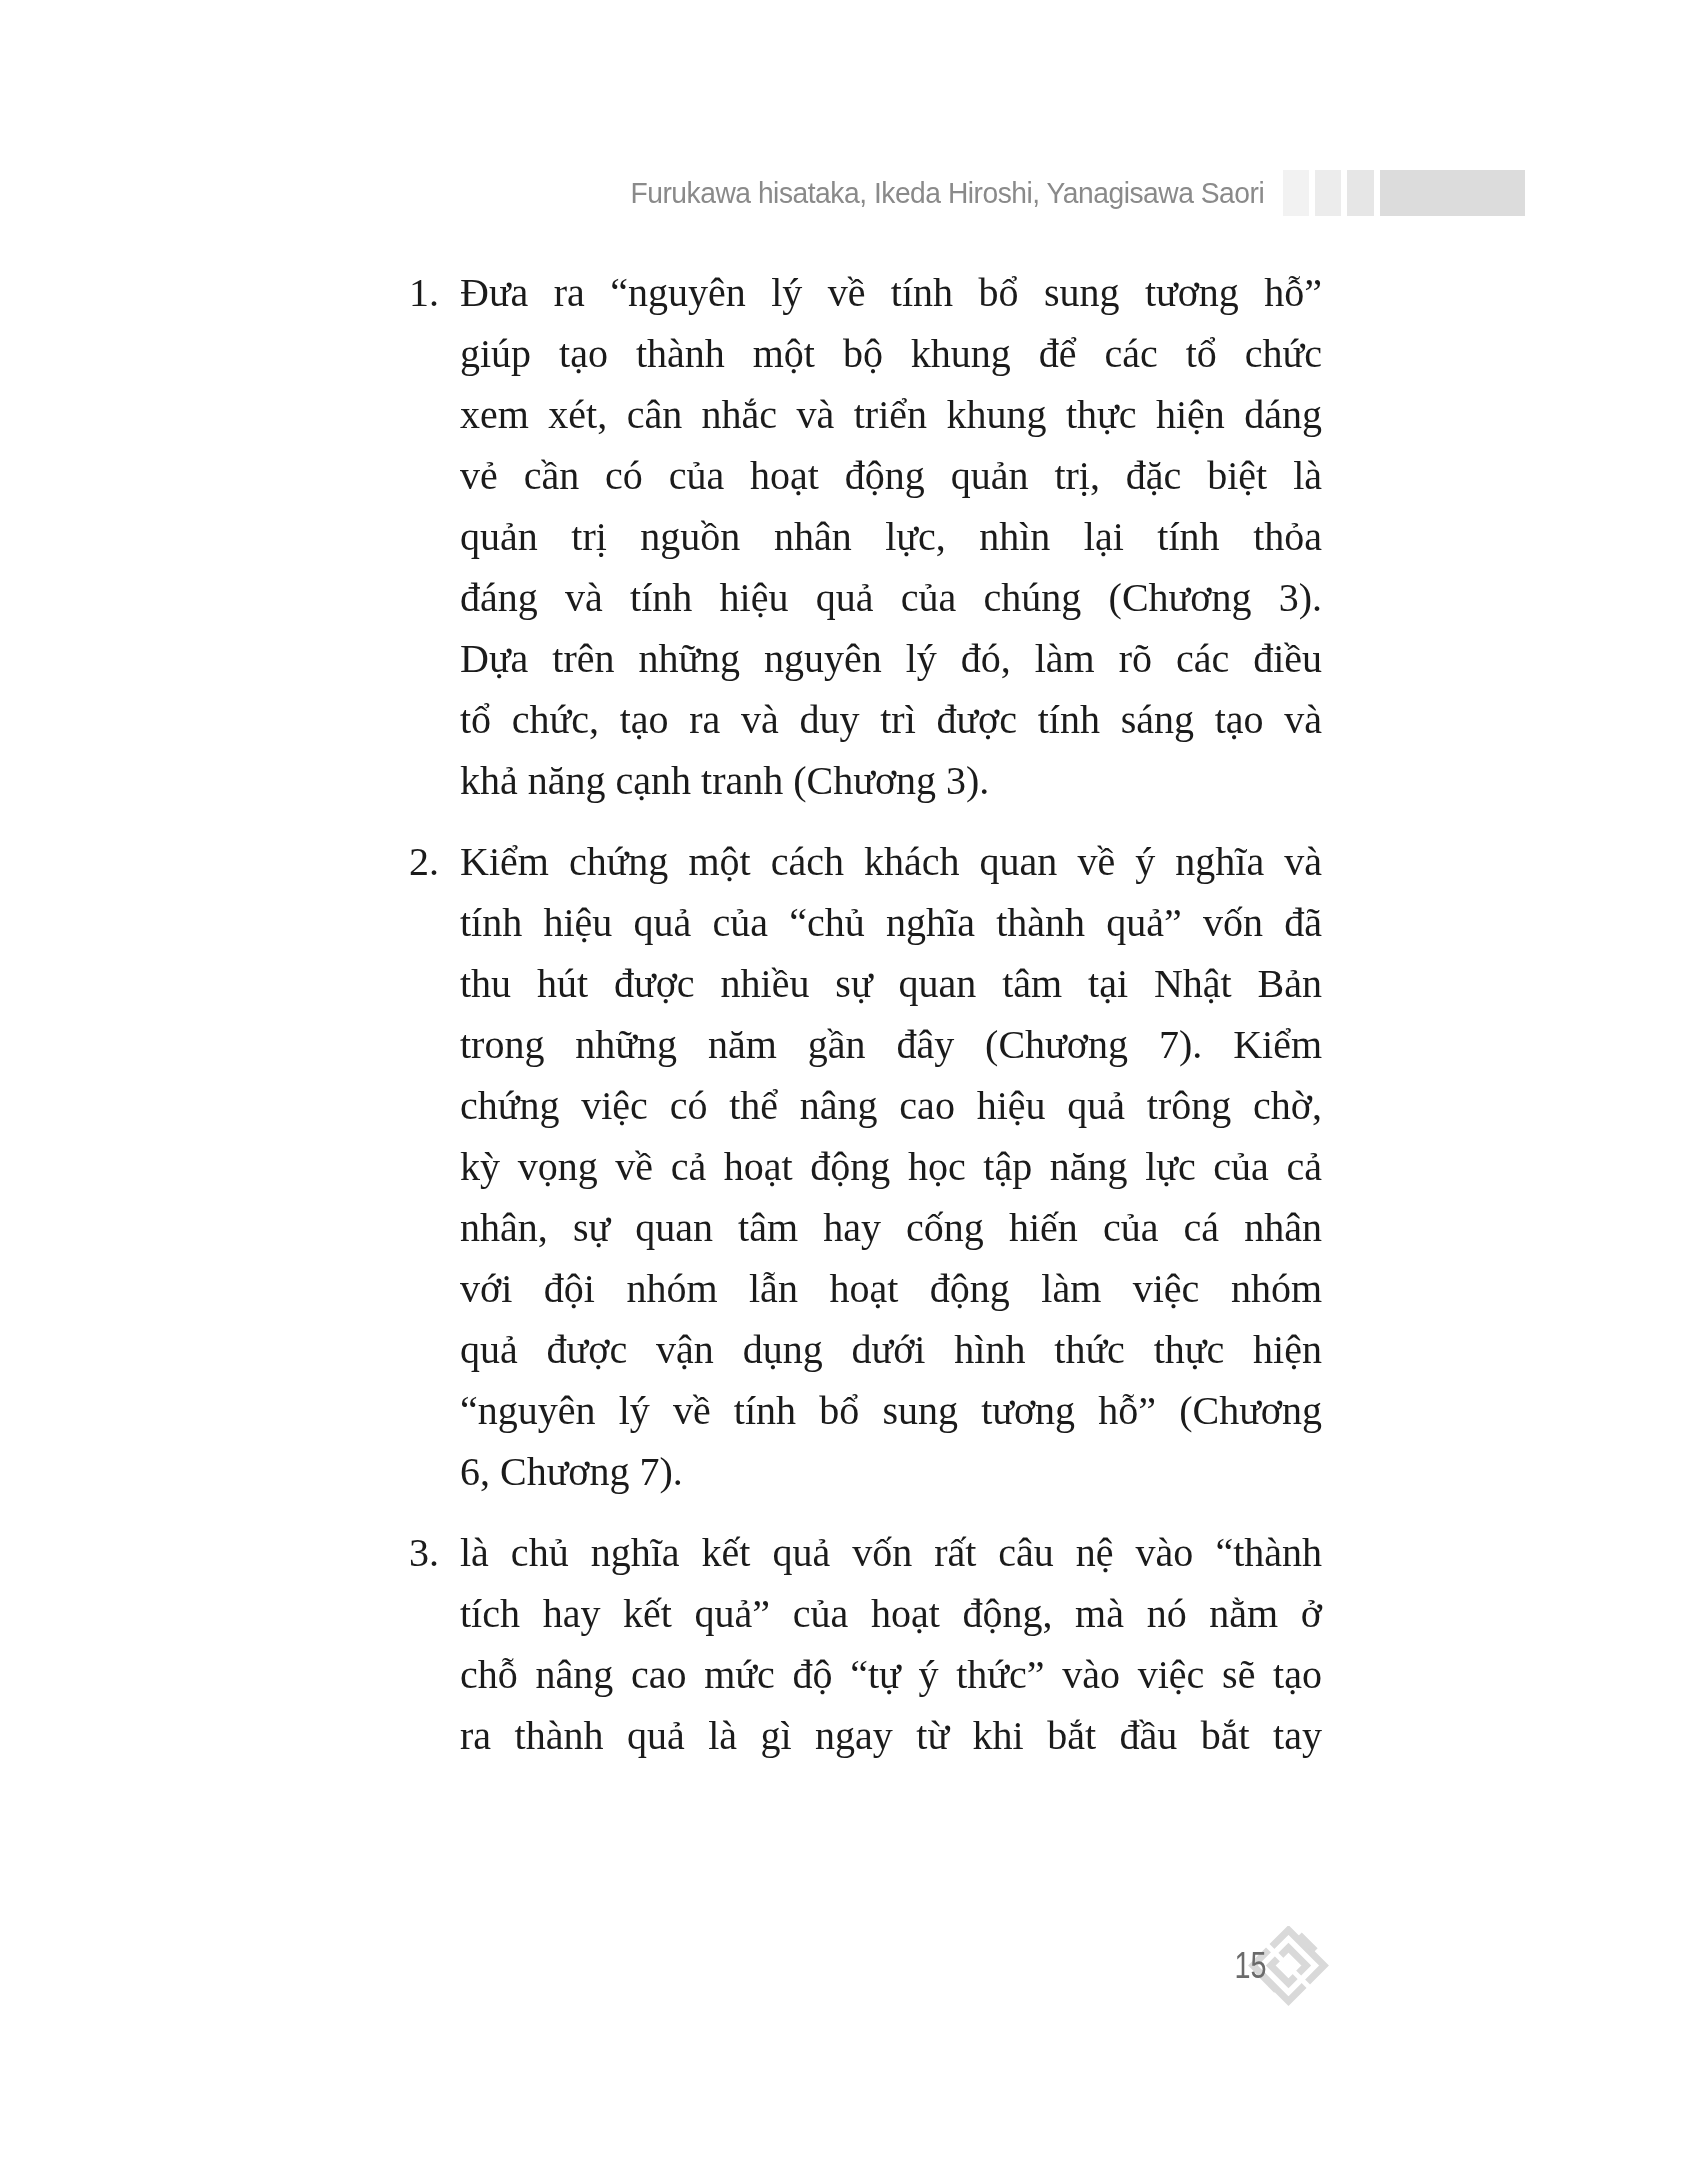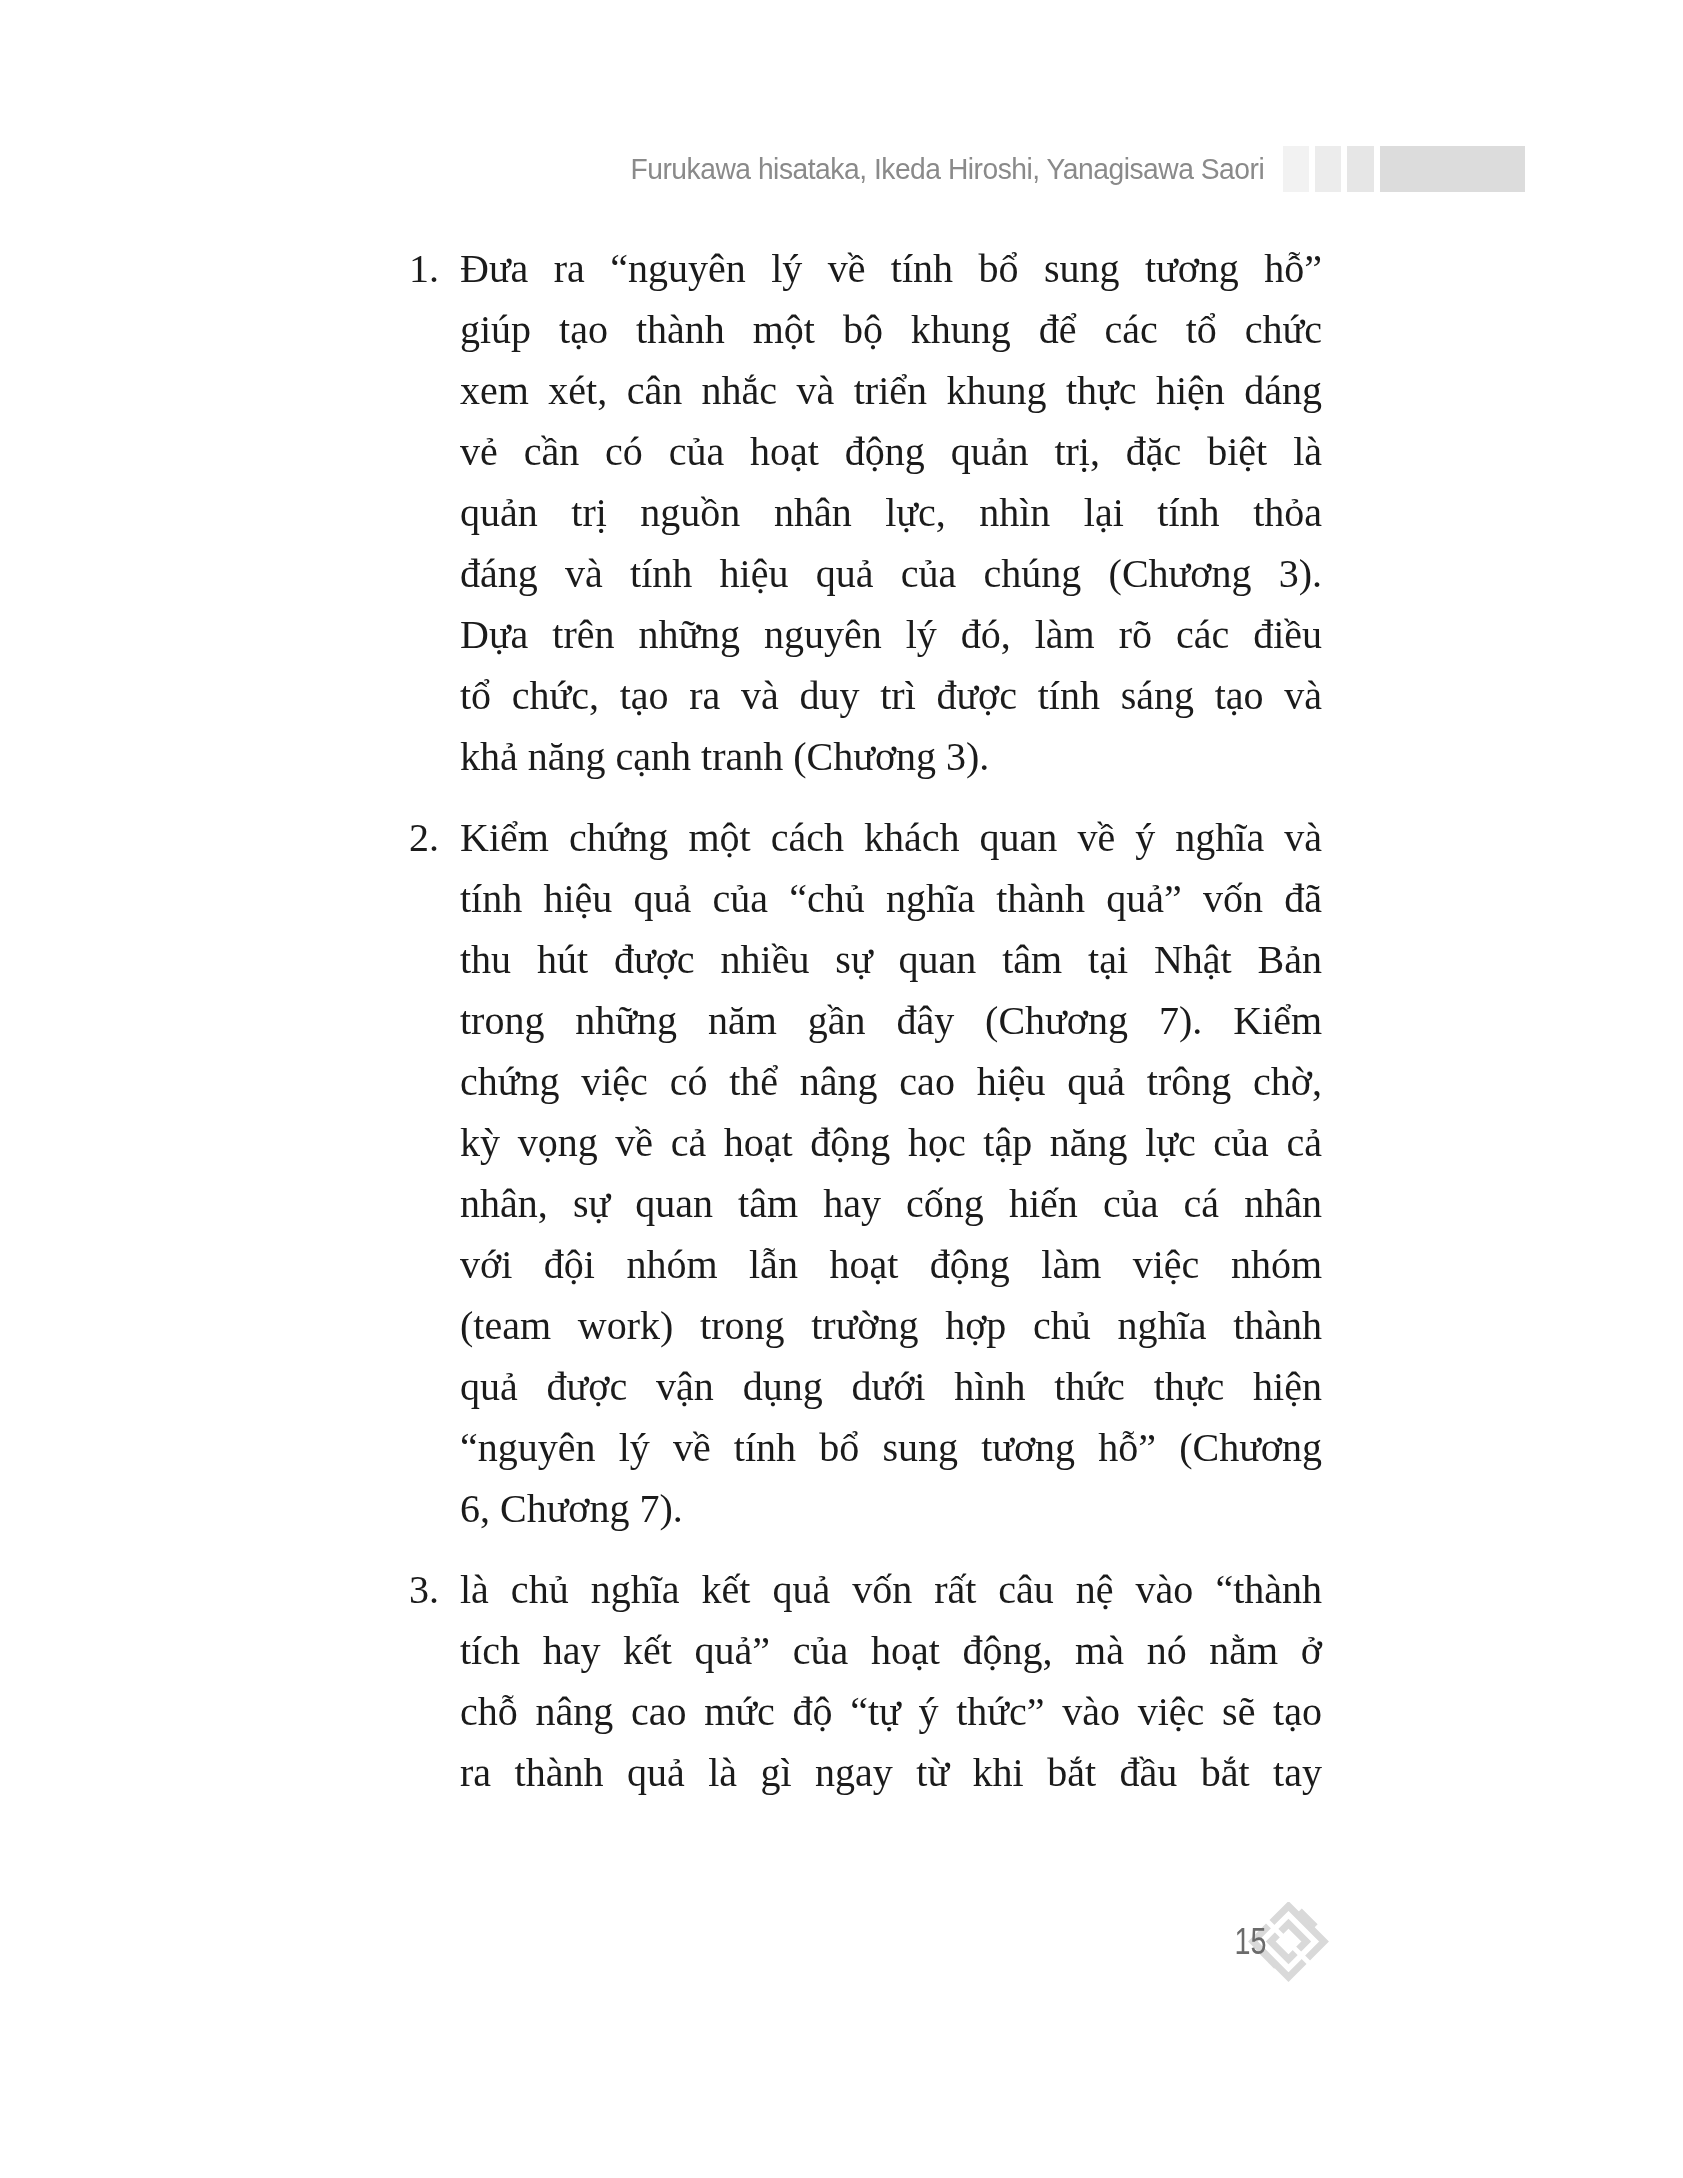--- a/index.html
+++ b/index.html
@@ -10,20 +10,21 @@
     --paper:#ffffff;
   }
   html,body{margin:0;padding:0;}
   body{background:#ffffff;}
   .page{
     position:relative;
     width:1683px;height:2052px;
     background:var(--paper);
     overflow:hidden;
     font-family:"Liberation Serif","DejaVu Serif",serif;
+    margin-top:24px;
   }
 
   
   .header{
     position:absolute;
     top:146px;right:158px;height:46px;
     display:flex;align-items:center;
   }
   .authors{
     font-family:"Liberation Sans","DejaVu Sans",sans-serif;
@@ -107,21 +108,20 @@
           <span class="num">2.</span>
           <div class="lines">
             <div class="line">Kiểm chứng một cách khách quan về ý nghĩa và</div>
             <div class="line">tính hiệu quả của “chủ nghĩa thành quả” vốn đã</div>
             <div class="line">thu hút được nhiều sự quan tâm tại Nhật Bản</div>
             <div class="line">trong những năm gần đây (Chương 7). Kiểm</div>
             <div class="line">chứng việc có thể nâng cao hiệu quả trông chờ,</div>
             <div class="line">kỳ vọng về cả hoạt động học tập năng lực của cả</div>
             <div class="line">nhân, sự quan tâm hay cống hiến của cá nhân</div>
             <div class="line">với đội nhóm lẫn hoạt động làm việc nhóm</div>
-            <div class="line">(team work) trong trường hợp chủ nghĩa thành</div>
             <div class="line">quả được vận dụng dưới hình thức thực hiện</div>
             <div class="line">“nguyên lý về tính bổ sung tương hỗ” (Chương</div>
             <div class="line line--end">6, Chương 7).</div>
           </div>
         </div>
         <div class="item">
           <span class="num">3.</span>
           <div class="lines">
             <div class="line">là chủ nghĩa kết quả vốn rất câu nệ vào “thành</div>
             <div class="line">tích hay kết quả” của hoạt động, mà nó nằm ở</div>

